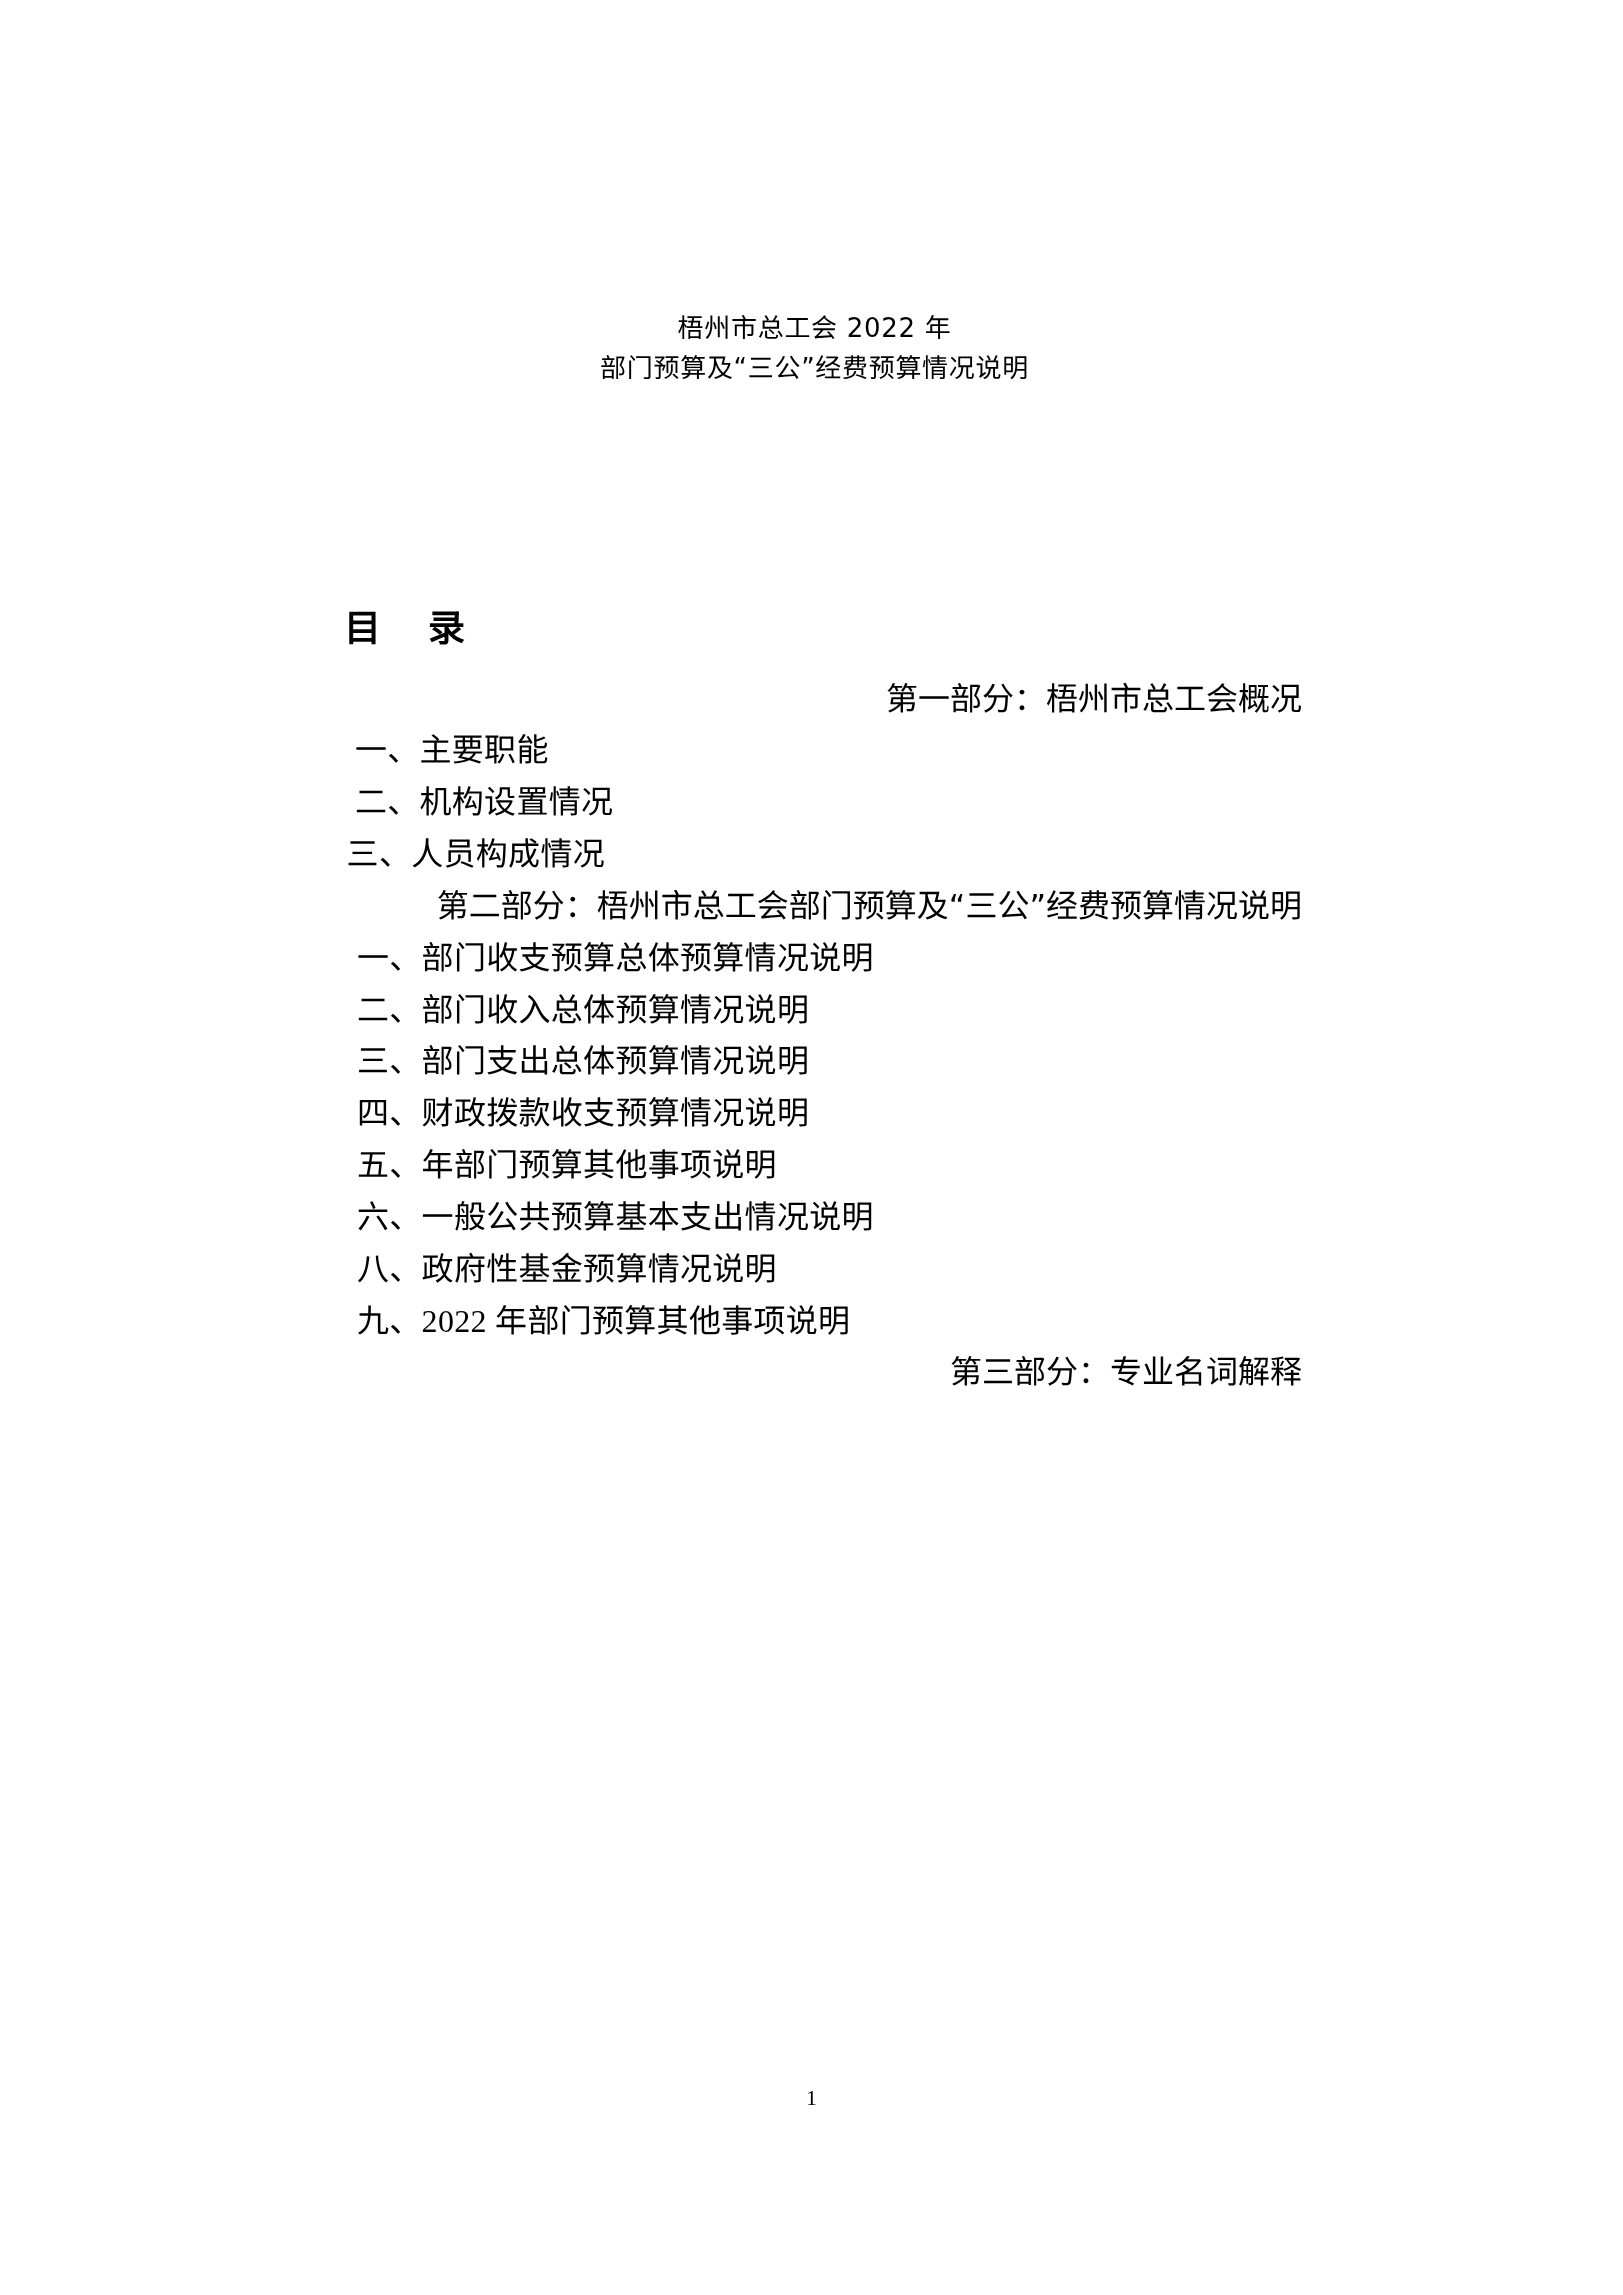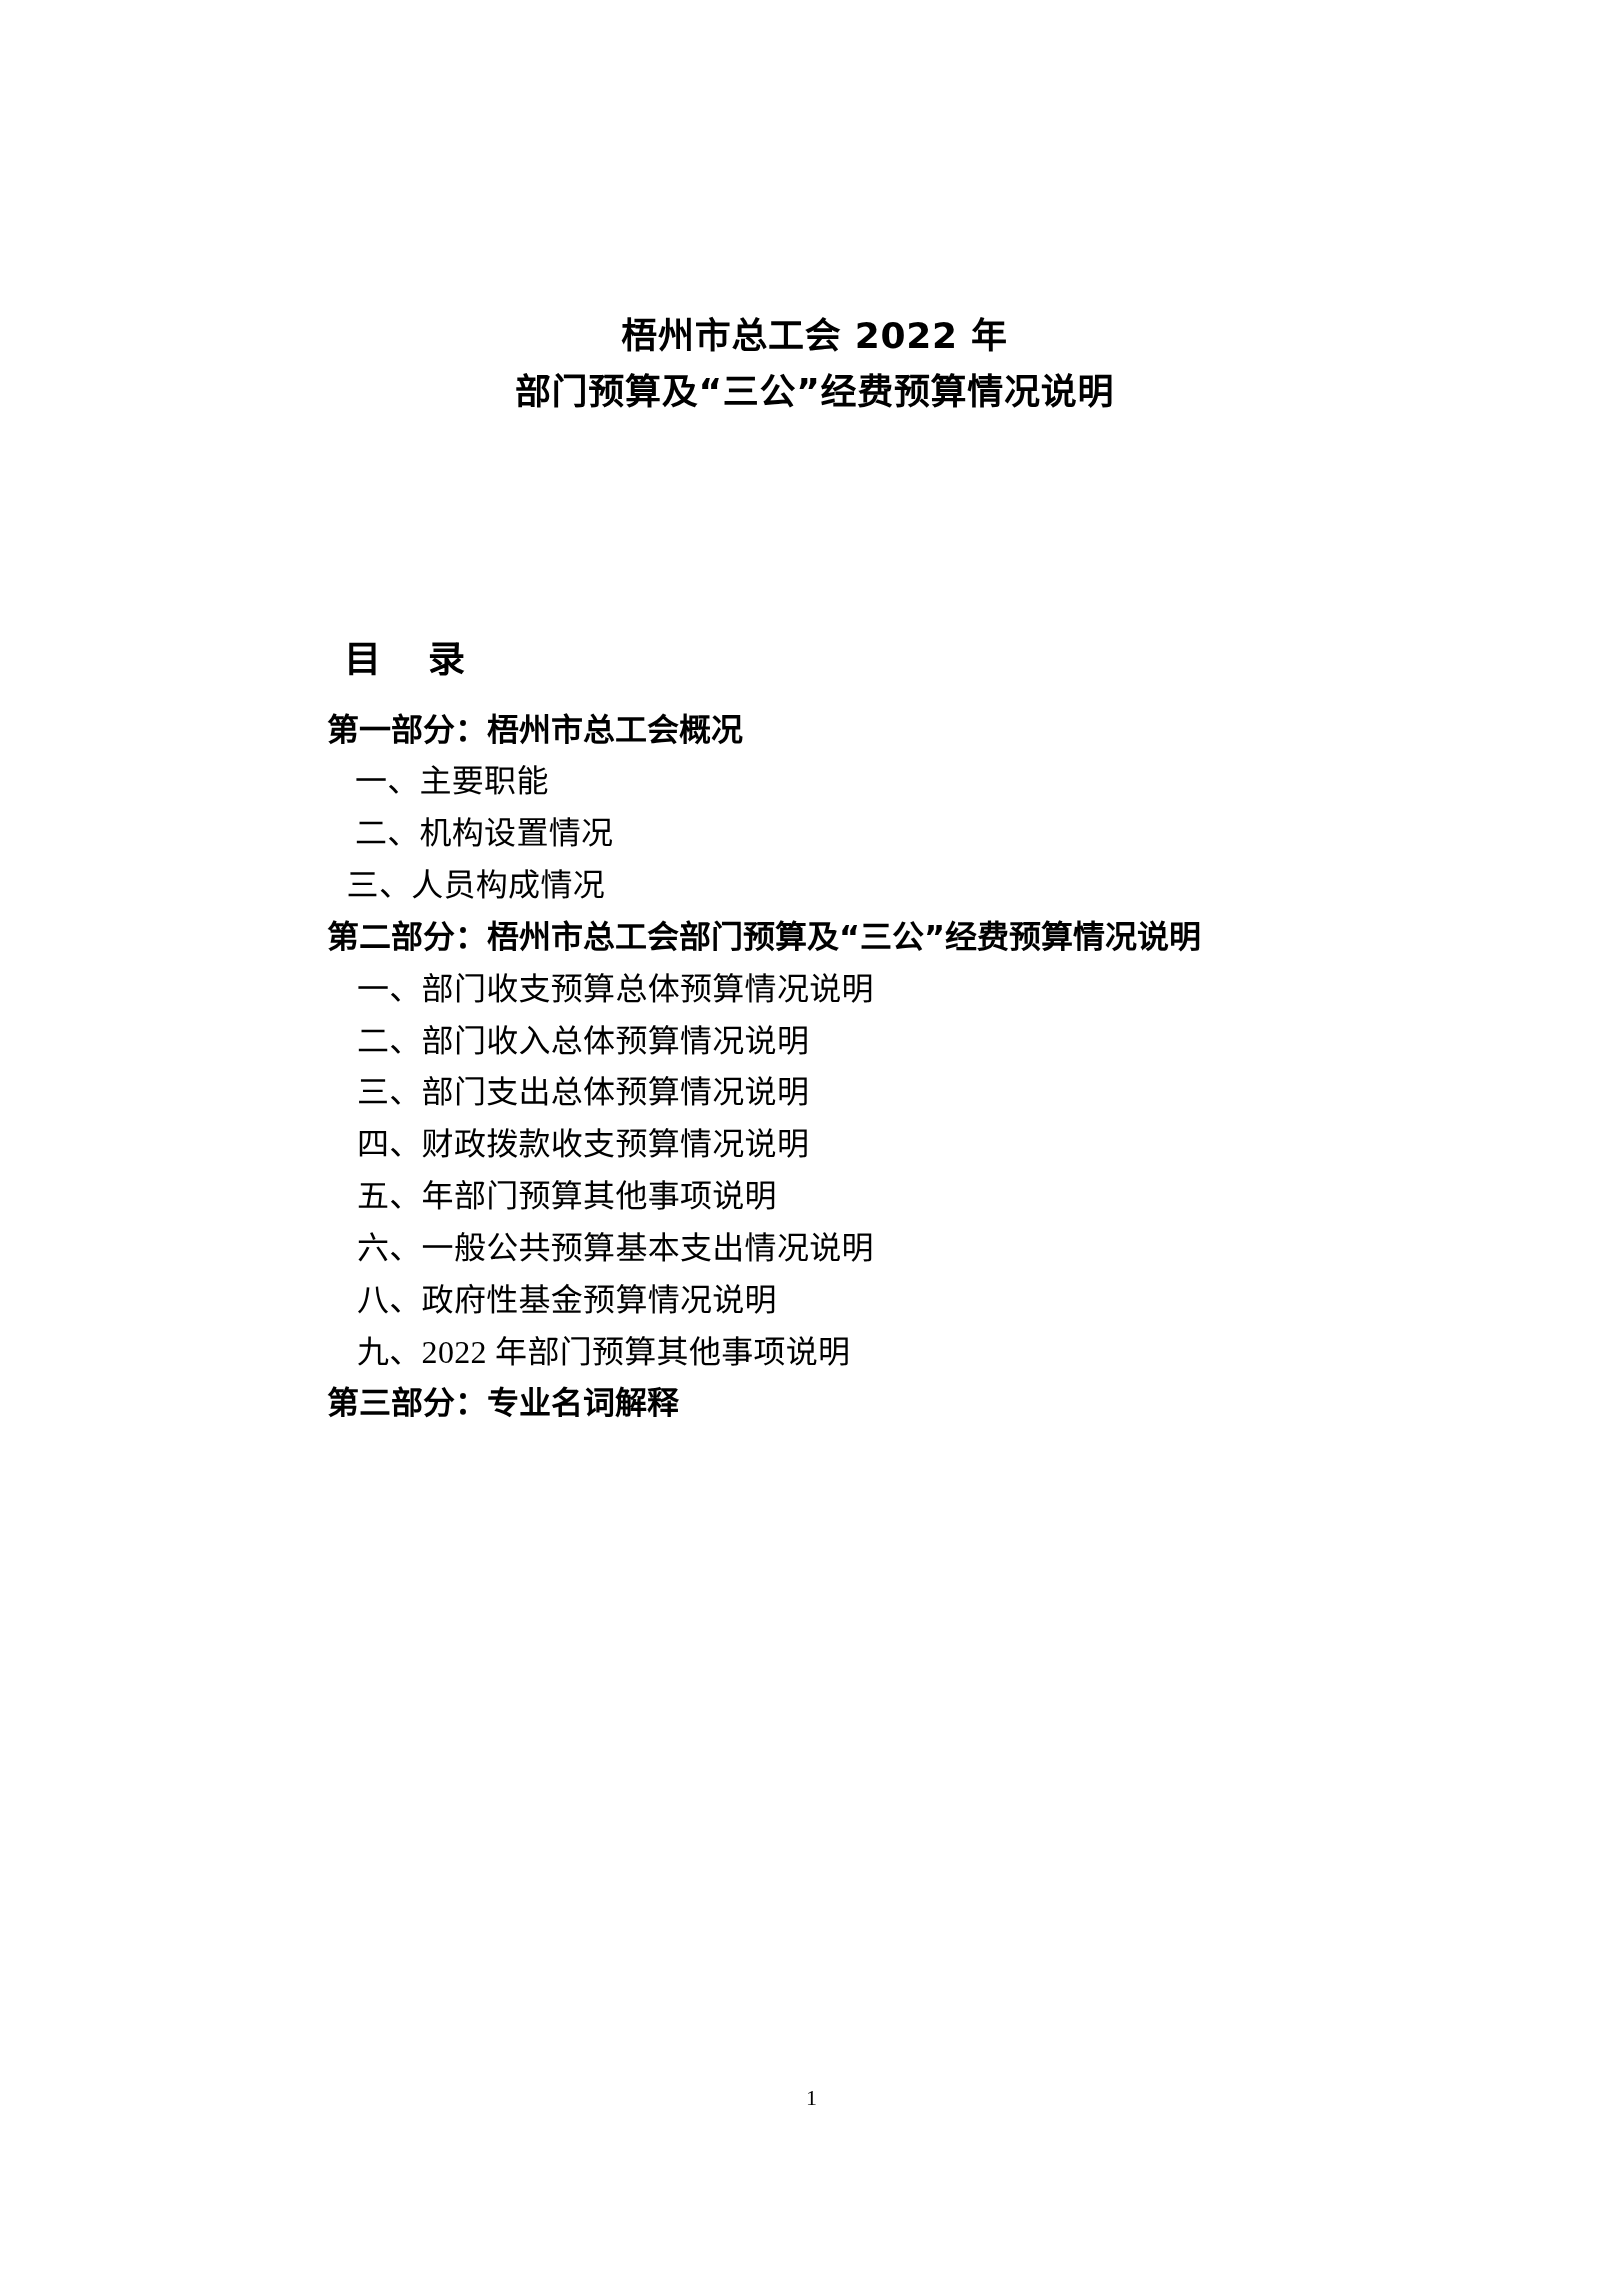--- a/index.html
+++ b/index.html
@@ -28,22 +28,22 @@
     position: absolute;
     left: 327px;
     top: 308px;
     width: 975px;
   }
 
   
   .doc-title {
     text-align: center;
     font-family: "DejaVu Sans", "Liberation Sans", sans-serif;
-    font-weight: bold;
-    font-size: 36px;
+    font-weight: normal;
+    font-size: 26px;
     line-height: 1.55;
     letter-spacing: 0.7px;
   }
   .doc-title .line {
     display: block;
     white-space: nowrap;
   }
 
   
   .toc-heading {
@@ -63,23 +63,24 @@
     list-style: none;
   }
   .toc-item {
     font-size: 32px;
     line-height: 1.62;
     white-space: pre-wrap;
   }
   
   .toc-item.part {
     font-family: "DejaVu Sans", "Liberation Sans", sans-serif;
-    font-weight: bold;
+    font-weight: normal;
     letter-spacing: 0px;
     text-indent: 0px;
+    text-align: right;
   }
   
   .toc-item.entry {
     font-family: "Liberation Serif", "DejaVu Serif", serif;
     letter-spacing: 0.3px;
     text-indent: 30px;
   }
   .toc-item.entry.indent-sm {
     text-indent: 19.6px;
     font-family: Liberation Serif, serif;

